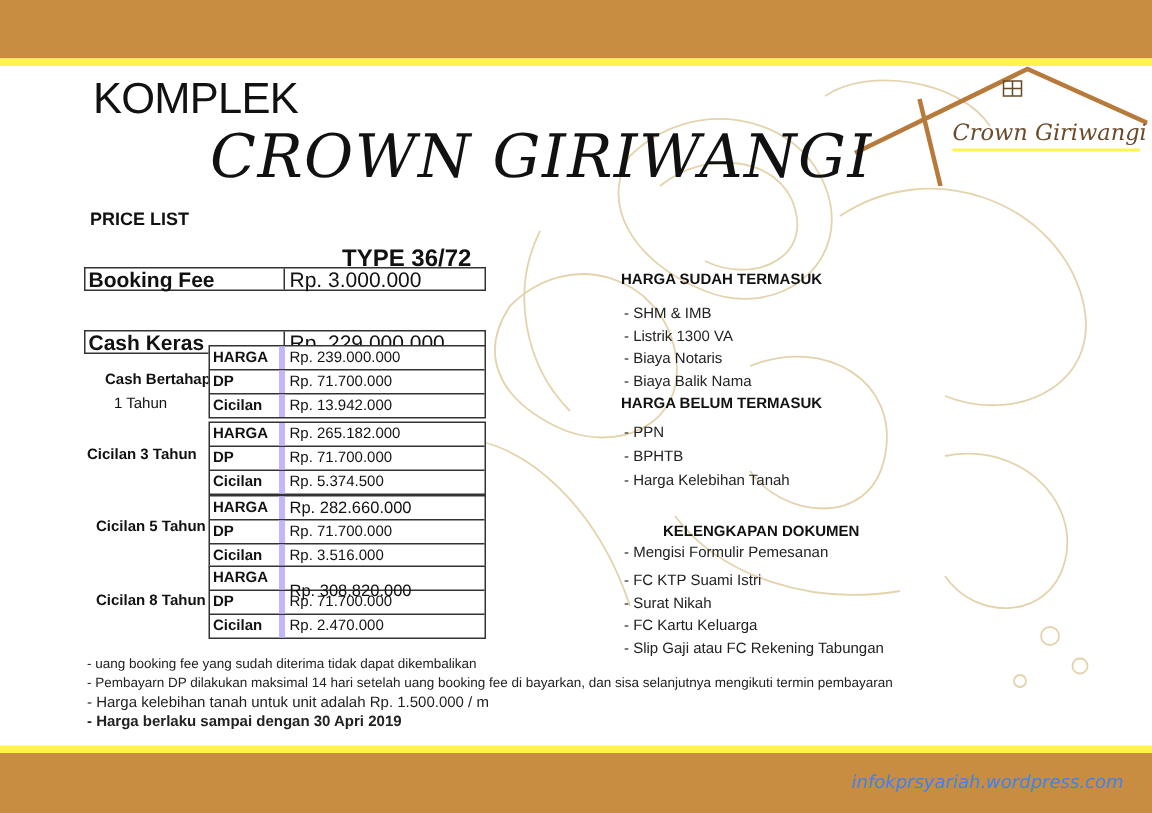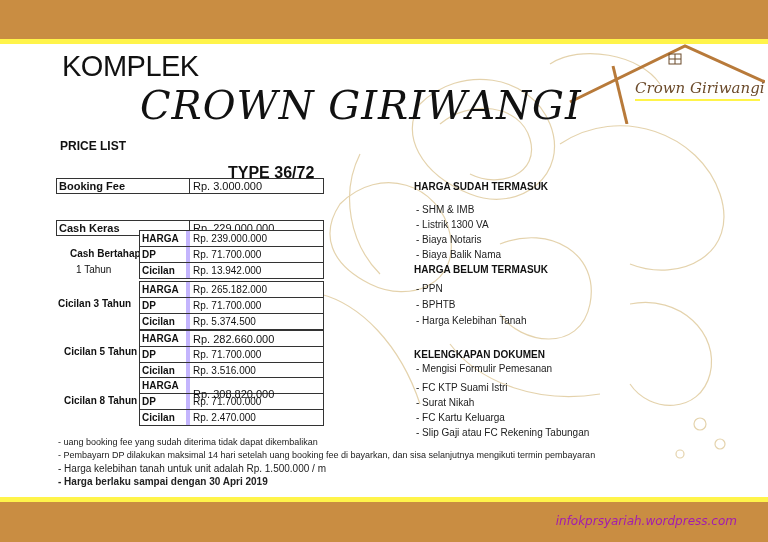--- a/index.html
+++ b/index.html
@@ -1,27 +1,27 @@
 <!DOCTYPE html>
 <html><head>
 <meta charset="utf-8">
 <style>
   html,body{margin:0;padding:0;}
   body{width:768px;height:542px;position:relative;overflow:hidden;background:#fff;font-family:"Liberation Sans",sans-serif;color:#111;}
   .band-top{position:absolute;left:0;top:0;width:768px;height:39px;background:#c98d42;}
   .stripe-top{position:absolute;left:0;top:39px;width:768px;height:5px;background:#fff44a;}
   .stripe-bot{position:absolute;left:0;top:497px;width:768px;height:5px;background:#fff44a;}
   .band-bot{position:absolute;left:0;top:502px;width:768px;height:40px;background:#c98d42;}
-  .footer-url{position:absolute;right:31px;top:514px;color:#a21caf;font-style:italic;font-size:12px;font-family:"DejaVu Sans",sans-serif;}
+  .footer-url{position:absolute;right:19px;top:514px;color:#3b82f6;font-style:italic;font-size:12px;font-family:"DejaVu Sans",sans-serif;}
   .deco{position:absolute;left:300px;top:44px;width:468px;height:453px;}
   .t1{position:absolute;left:62px;top:50px;font-size:29px;font-weight:normal;letter-spacing:-0.5px;}
   .t2{position:absolute;left:140px;top:82px;font-size:40px;font-style:italic;font-family:"DejaVu Serif",serif;letter-spacing:1px;}
   .price{position:absolute;left:60px;top:139px;font-size:12px;font-weight:bold;}
   .type{position:absolute;left:228px;top:164px;font-size:16px;font-weight:bold;}
-  .box{position:absolute;border:1.5px solid #333;display:flex;font-size:11px;background:#fff;}
+  .box{position:absolute;border:1.5px solid #333;display:flex;font-size:14px;background:#fff;}
   .box .l{border-right:1px solid #333;padding-left:2px;display:flex;align-items:center;}
   .box .r{padding-left:3px;display:flex;align-items:center;}
   .grid{position:absolute;border:1.5px solid #333;background:#fff;font-size:10px;}
   .grid .row{display:flex;height:15px;border-bottom:1px solid #333;}
   .grid .row:last-child{border-bottom:none;}
   .grid .k{width:44px;border-right:4px solid #c4b5fd;font-weight:bold;padding-left:2px;display:flex;align-items:center;}
   .grid .v{padding-left:3px;display:flex;align-items:center;}
   .glabel{position:absolute;font-size:10px;font-weight:bold;}
   .glabel2{position:absolute;font-size:10px;}
   .rhead{position:absolute;left:414px;font-size:10px;font-weight:bold;}
@@ -150,21 +150,21 @@
   <div>- Listrik 1300 VA</div>
   <div>- Biaya Notaris</div>
   <div>- Biaya Balik Nama</div>
 </div>
 <div class="rhead" style="top:264px;">HARGA BELUM TERMASUK</div>
 <div class="rlist" style="top:281px;line-height:16px;">
   <div>- PPN</div>
   <div>- BPHTB</div>
   <div>- Harga Kelebihan Tanah</div>
 </div>
-<div class="rhead" style="top:349px;">KELENGKAPAN DOKUMEN</div>
+<div class="rhead" style="top:349px;margin-left:28px;">KELENGKAPAN DOKUMEN</div>
 <div class="rlist" style="top:361px;line-height:15px;">
   <div style="margin-bottom:4px;">- Mengisi Formulir Pemesanan</div>
   <div>- FC KTP Suami Istri</div>
   <div>- Surat Nikah</div>
   <div>- FC Kartu Keluarga</div>
   <div>- Slip Gaji atau FC Rekening Tabungan</div>
 </div>
 
 <div class="notes">
   <div>- uang booking fee yang sudah diterima tidak dapat dikembalikan</div>

